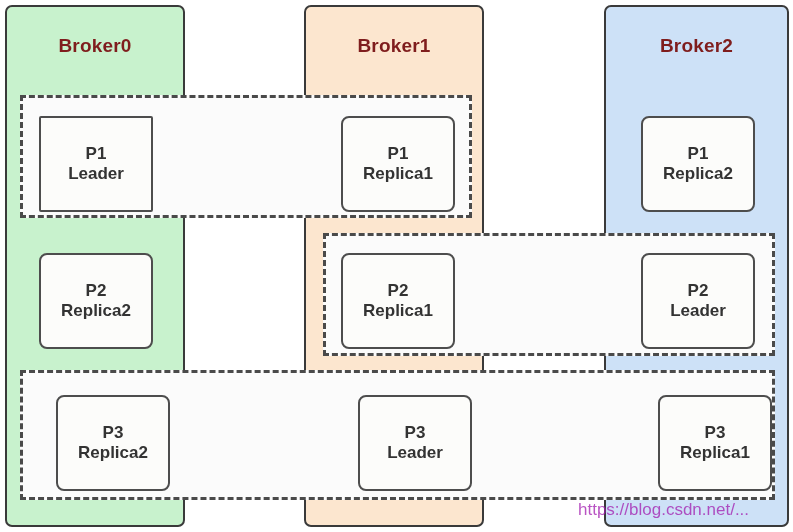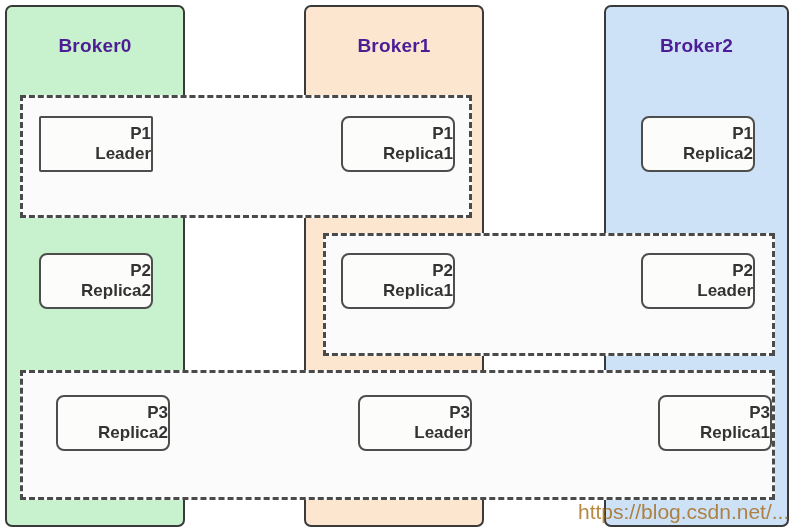--- a/index.html
+++ b/index.html
@@ -27,21 +27,21 @@
     border-radius: 7px;
   }
   .broker-title {
     position: absolute;
     left: 0;
     right: 0;
     top: 28px;
     text-align: center;
     font-size: 19px;
     font-weight: bold;
-    color: #4c1d95;
+    color: #7f1d1d;
     letter-spacing: 0.2px;
   }
 
   .broker0 {
     left: 5px;  top: 5px;  width: 180px; height: 522px;
     background: #c8f2cd;
   }
   .broker1 {
     left: 304px; top: 5px; width: 180px; height: 522px;
     background: #fce6cf;
@@ -66,27 +66,27 @@
   }
   .pgroup-p3 {
     left: 20px;  top: 370px; width: 755px; height: 130px;
   }
 
   
   .card {
     position: absolute;
     box-sizing: border-box;
     width: 114px;
-    height: 56px;
+    height: 96px;
     background: #fcfcfa;
     border: 2px solid #4d4d4d;
     border-radius: 8px;
     display: flex;
     flex-direction: column;
-    align-items: flex-end;
+    align-items: center;
     justify-content: center;
     line-height: 1.18;
   }
   .card.square { border-radius: 2px; }
   .card .ln {
     font-size: 17px;
     font-weight: bold;
     color: #333333;
     white-space: nowrap;
   }
@@ -111,22 +111,22 @@
     color: #8fa9c6;
     opacity: 0.85;
     white-space: nowrap;
     letter-spacing: 1px;
     pointer-events: none;
   }
   .watermark-url {
     position: absolute;
     left: 578px;
     top: 500px;
-    font-size: 21px;
-    color: #a16207;
+    font-size: 17px;
+    color: #a21caf;
     opacity: 0.75;
     white-space: nowrap;
     pointer-events: none;
   }
 </style>
 </head>
 <body>
 
 <div id="canvas">
 

